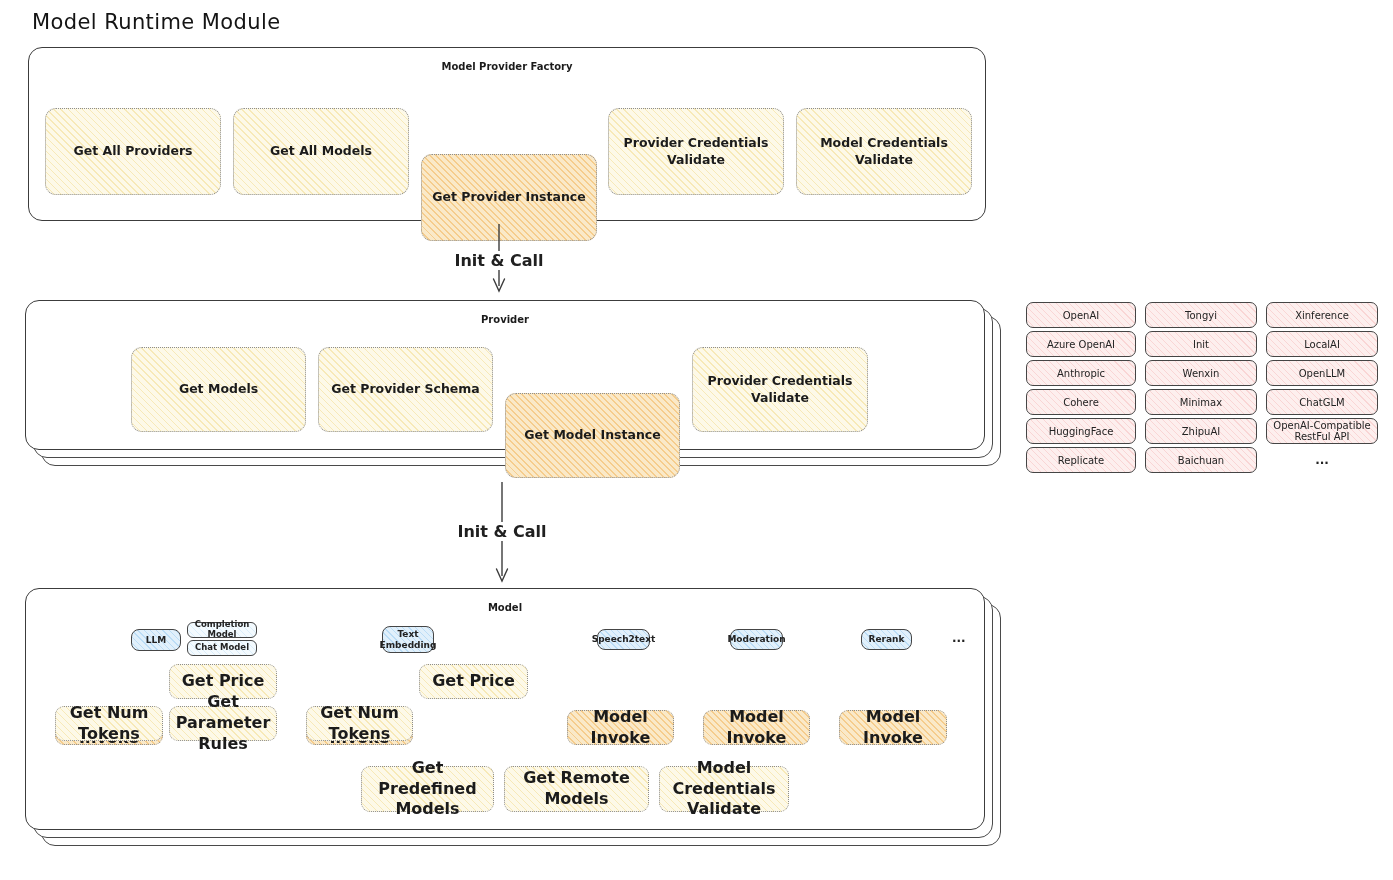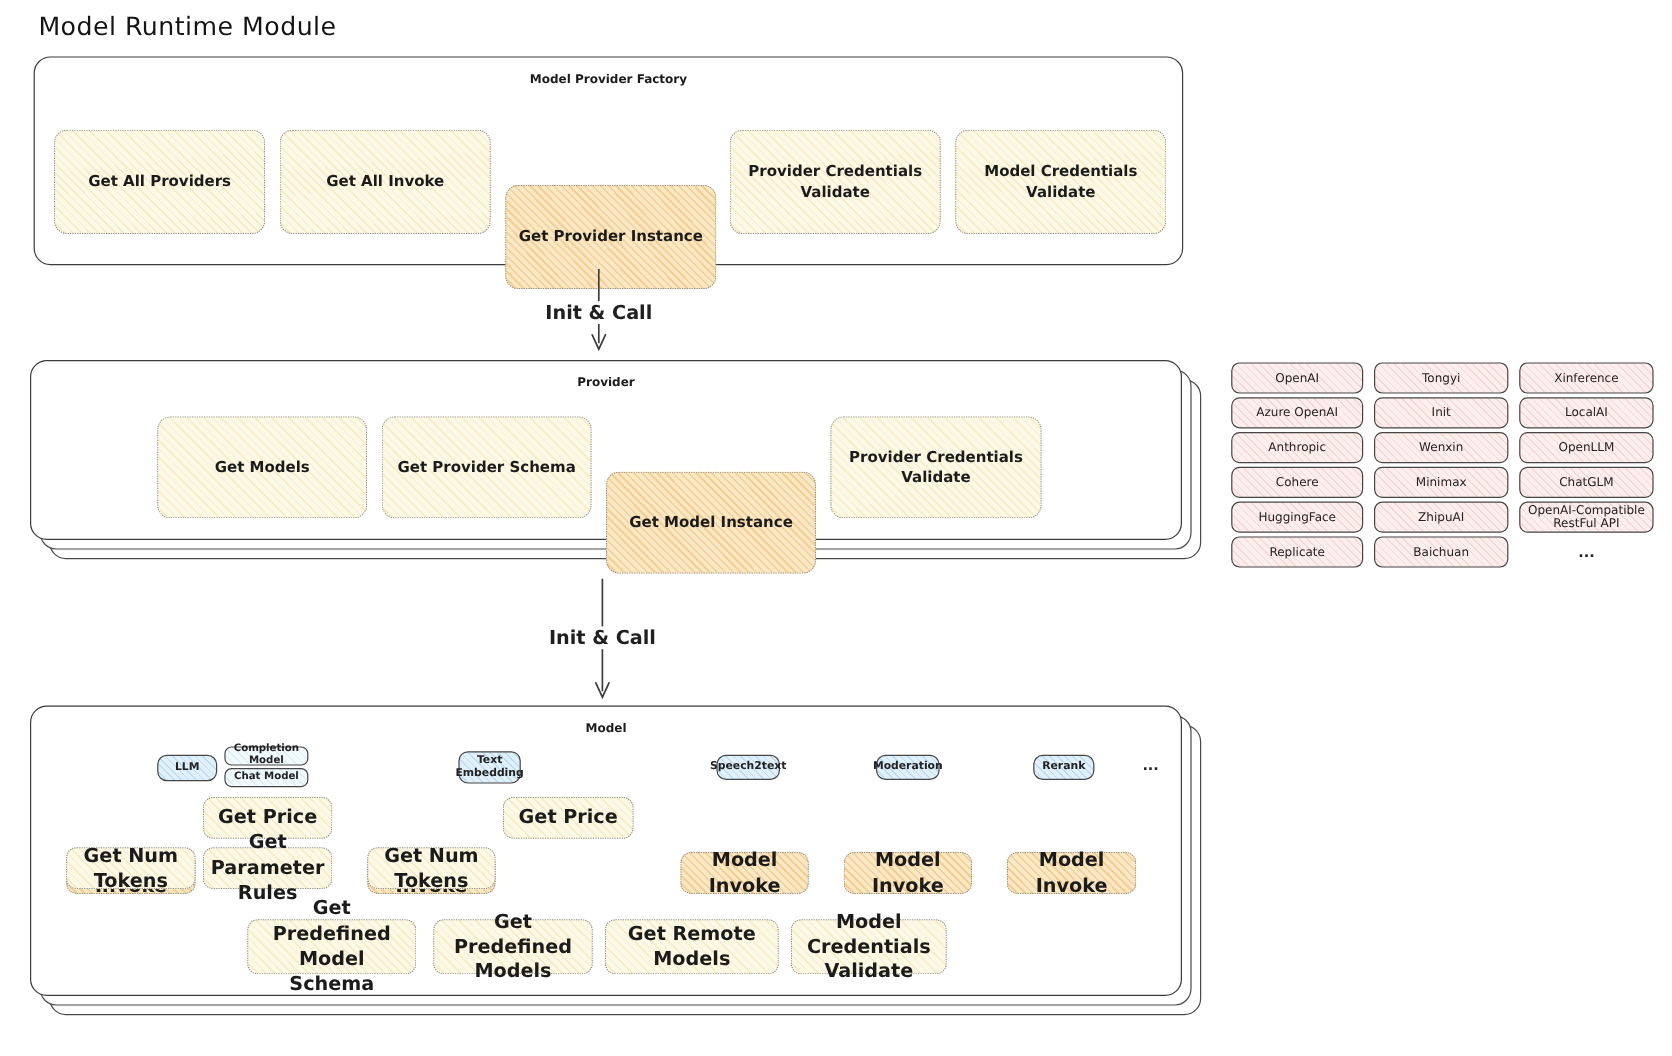--- a/index.html
+++ b/index.html
@@ -82,21 +82,21 @@
 </head>
 <body>
 
 <div class="canvas">
 
   <div class="page-title">Model Runtime Module</div>
 
   <div class="container" style="left:28px;top:47px;width:956px;height:172px;">
     <div class="container-title">Model Provider Factory</div>
     <div class="op" style="left:16px;top:60px;width:176px;height:87px;">Get All Providers</div>
-    <div class="op" style="left:204px;top:60px;width:176px;height:87px;">Get All Invoke</div>
+    <div class="op" style="left:204px;top:60px;width:176px;height:87px;">Get All Models</div>
     <div class="op hl" style="left:392px;top:60px;width:176px;height:87px;">Get Provider Instance</div>
     <div class="op" style="left:579px;top:60px;width:176px;height:87px;">Provider Credentials Validate</div>
     <div class="op" style="left:767px;top:60px;width:176px;height:87px;">Model Credentials Validate</div>
   </div>
 
   <svg class="arrow" style="left:491px;top:224px;" width="16" height="70" viewBox="0 0 16 70">
     <line x1="8" y1="0" x2="8" y2="62" stroke="#3c3c3c" stroke-width="1.4"></line>
     <path d="M2.5 55 L8 67 L13.5 55" fill="none" stroke="#3c3c3c" stroke-width="1.4" stroke-linecap="round"></path>
   </svg>
   <div class="arrow-label" style="left:499px;top:251px;">Init &amp; Call</div>
@@ -157,19 +157,18 @@
     <div class="op hl small" style="left:280px;top:75px;width:107px;height:35px;">Model Invoke</div>
     <div class="op small" style="left:393px;top:75px;width:109px;height:35px;">Get Price</div>
     <div class="op hl small" style="left:541px;top:75px;width:107px;height:35px;">Model Invoke</div>
     <div class="op hl small" style="left:677px;top:75px;width:107px;height:35px;">Model Invoke</div>
     <div class="op hl small" style="left:813px;top:75px;width:108px;height:35px;">Model Invoke</div>
 
     <div class="op small" style="left:29px;top:117px;width:108px;height:35px;">Get Num Tokens</div>
     <div class="op small" style="left:143px;top:117px;width:108px;height:35px;">Get Parameter Rules</div>
     <div class="op small" style="left:280px;top:117px;width:107px;height:35px;">Get Num Tokens</div>
 
-    <div class="op small" style="left:180px;top:177px;width:141px;height:46px;">Get Predefined Model Schema</div>
     <div class="op small" style="left:335px;top:177px;width:133px;height:46px;">Get Predefined Models</div>
     <div class="op small" style="left:478px;top:177px;width:145px;height:46px;">Get Remote Models</div>
     <div class="op small" style="left:633px;top:177px;width:130px;height:46px;">Model Credentials Validate</div>
   </div>
 
 </div>
 
 </body></html>

